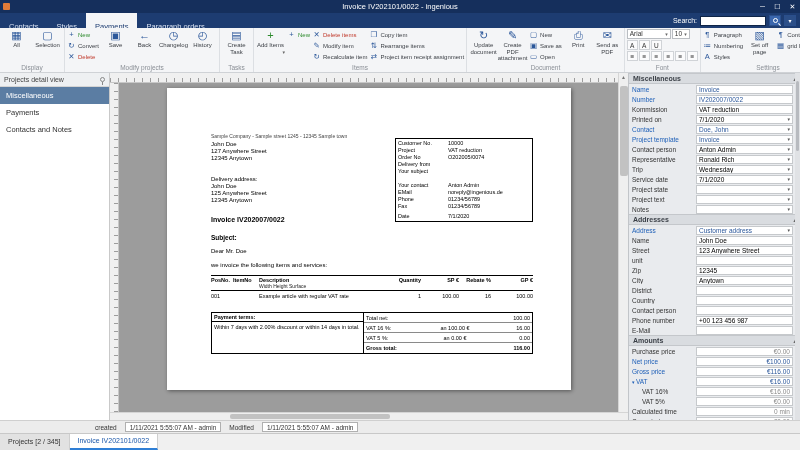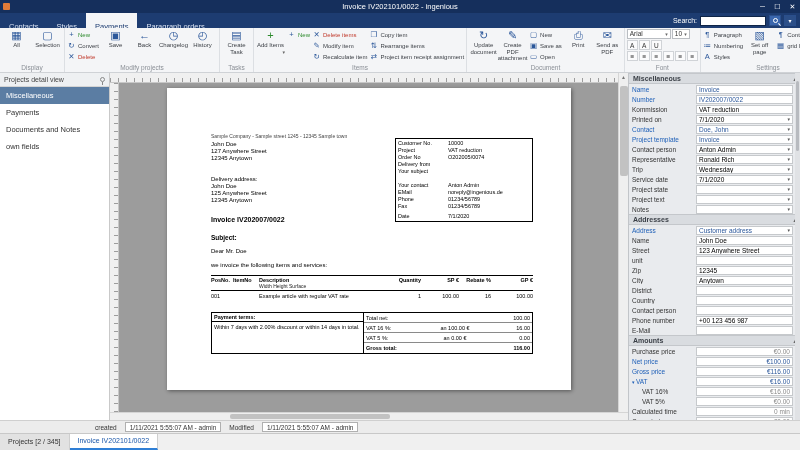--- a/index.html
+++ b/index.html
@@ -375,22 +375,21 @@
 <div class="main">
 
   <div class="sidebar">
     <div class="sb-header">
       <span>Projects detail view</span>
       <span class="pin"></span>
     </div>
     <div>
         <div class="sb-item selected">Miscellaneous</div>
         <div class="sb-item">Payments</div>
-        <div class="sb-item">Documents and Notes</div>
-        <div class="sb-item">own fields</div>
+        <div class="sb-item">Contacts and Notes</div>
       </div>
   </div>
 
   <div class="docarea">
     <div class="hruler"></div>
     <div class="docscroll">
       <div class="vruler"></div>
 
       <div class="page">
         <div class="p-sender">Sample Company - Sample street 1245 - 12345 Sample town</div>

